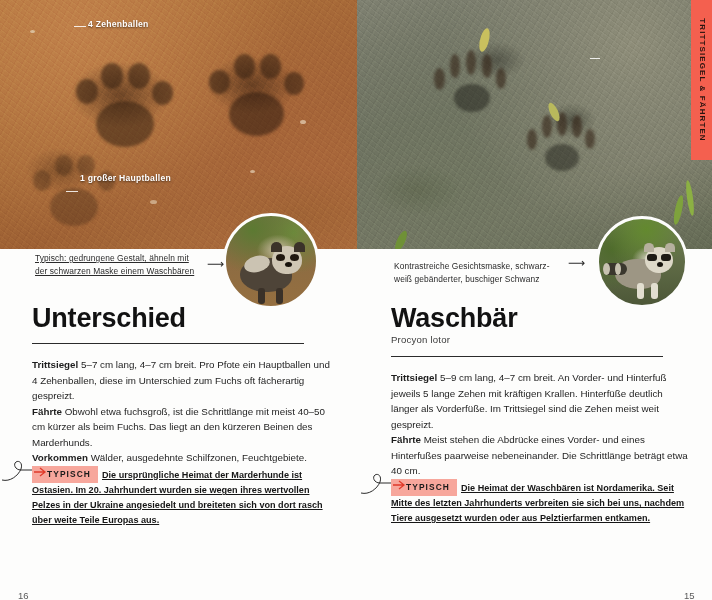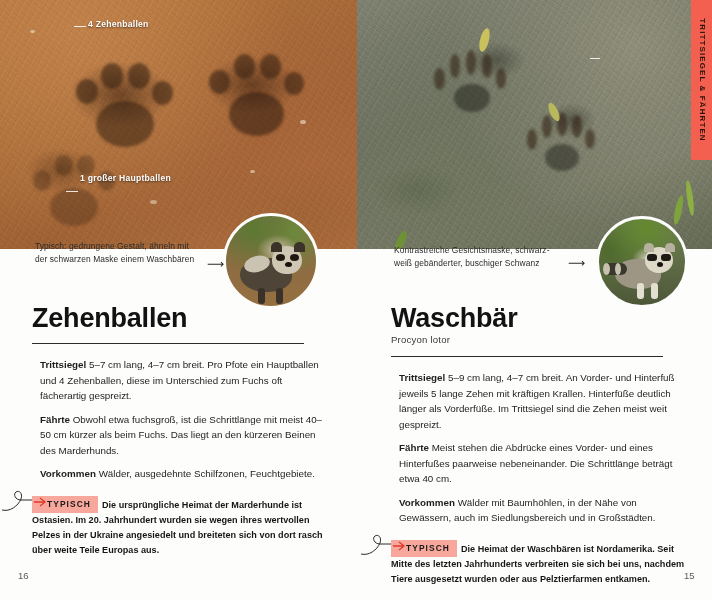--- a/index.html
+++ b/index.html
@@ -75,51 +75,51 @@
       linear-gradient(180deg,#6f7f52 0%,#5e6a45 55%,#4d5738 100%);
   }
   .animal{position:absolute;}
   .fur{position:absolute;border-radius:50%;}
 
   
   .caption{
     position:absolute;font-size:8.4px;line-height:1.5;color:#2a2a2a;
     white-space:pre-line;letter-spacing:.1px;
   }
-  .caption-left{left:35px;top:240px;}
-  .caption-right{left:394px;top:244px;}
+  .caption-left{left:35px;top:252px;text-decoration:underline;}
+  .caption-right{left:394px;top:260px;}
   .cap-arrow{position:absolute;font-size:12px;color:#2a2a2a;line-height:1;}
 
   
   .col{position:absolute;width:300px;}
   .col-left{left:32px;top:304px;}
   .col-right{left:391px;top:304px;}
 
   .title{
     font-size:27px;font-weight:700;letter-spacing:-.2px;color:#121212;
     margin:0 0 2px 0;line-height:1.05;
   }
   .latin{font-size:9.6px;color:#3a3a3a;letter-spacing:.2px;margin:0;}
   .rule{height:1px;background:#2b2b2b;margin:11px 0 13px 0;width:272px;}
 
   .body{font-size:9.8px;line-height:1.58;color:#1e1e1e;}
-  .body p{margin:8px;}
+  .body p{margin:0;}
   .body b{font-weight:700;}
 
   
-  .typisch{position:relative;margin-top:14px;font-size:9.1px;line-height:1.62;font-weight:700;color:#161616;}
+  .typisch{position:relative;margin-top:0;font-size:9.1px;line-height:1.62;font-weight:700;color:#161616;text-decoration:underline;}
   .badge{
     display:inline-block;background:#f7a79c;color:#1a1a1a;
     font-size:8.4px;font-weight:700;letter-spacing:1.1px;
     padding:2px 7px 2px 15px;margin-right:4px;vertical-align:1px;
   }
   .squiggle{position:absolute;left:-30px;top:-8px;}
 
   
-  .folio{position:absolute;font-size:9.5px;color:#5a5a5a;}
+  .folio{position:absolute;font-size:9.5px;color:#5a5a5a;margin-top:20px;}
   .folio-left{left:18px;top:570px;}
   .folio-right{left:684px;top:570px;}
 
   
   .tab{
     position:absolute;right:0;top:0;width:21px;height:160px;
     background:#f4604f;
   }
   .tab span{
     position:absolute;left:50%;top:50%;
@@ -244,21 +244,21 @@
 
   <div class="caption caption-left">Typisch: gedrungene Gestalt, ähneln mit
 der schwarzen Maske einem Waschbären</div>
   <span class="cap-arrow" style="left:207px;top:258px;">⟶</span>
 
   <div class="caption caption-right">Kontrastreiche Gesichtsmaske, schwarz-
 weiß gebänderter, buschiger Schwanz</div>
   <span class="cap-arrow" style="left:568px;top:257px;">⟶</span>
 
   <div class="col col-left">
-    <h1 class="title">Zehenballen</h1>
+    <h1 class="title">Unterschied</h1>
     <div class="rule"></div>
 
     <div class="body">
       <p><b>Trittsiegel</b><span> 5–7 cm lang, 4–7 cm breit. Pro Pfote ein Hauptballen und 4 Zehenballen, diese im Unterschied zum Fuchs oft fächerartig gespreizt.</span></p>
       <p><b>Fährte</b><span> Obwohl etwa fuchsgroß, ist die Schrittlänge mit meist 40–50 cm kürzer als beim Fuchs. Das liegt an den kürzeren Beinen des Marderhunds.</span></p>
       <p><b>Vorkommen</b><span> Wälder, ausgedehnte Schilfzonen, Feuchtgebiete.</span></p>
     </div>
 
     <div class="typisch">
       <svg class="squiggle" width="34" height="26" viewBox="0 0 34 26">
@@ -272,21 +272,20 @@
   </div>
 
   <div class="col col-right">
     <h1 class="title">Waschbär</h1>
     <p class="latin">Procyon lotor</p>
     <div class="rule"></div>
 
     <div class="body">
       <p><b>Trittsiegel</b><span> 5–9 cm lang, 4–7 cm breit. An Vorder- und Hinterfuß jeweils 5 lange Zehen mit kräftigen Krallen. Hinterfüße deutlich länger als Vorderfüße. Im Trittsiegel sind die Zehen meist weit gespreizt.</span></p>
       <p><b>Fährte</b><span> Meist stehen die Abdrücke eines Vorder- und eines Hinterfußes paarweise nebeneinander. Die Schrittlänge beträgt etwa 40 cm.</span></p>
-      <p><b>Vorkommen</b><span> Wälder mit Baumhöhlen, in der Nähe von Gewässern, auch im Siedlungsbereich und in Großstädten.</span></p>
     </div>
 
     <div class="typisch">
       <svg class="squiggle" width="34" height="26" viewBox="0 0 34 26">
         <path d="M0 22 C8 24 16 18 19 11 C21 5 17 2 14 4 C11 6 13 12 19 12 L30 12" fill="none" stroke="#2b2b2b" stroke-width="1"></path>
       </svg>
       <svg style="position:absolute;left:2px;top:1px;" width="14" height="10" viewBox="0 0 14 10">
         <path d="M0 5 H10 M6 1 L11 5 L6 9" fill="none" stroke="#e03a2a" stroke-width="1.3"></path>
       </svg>
       <span class="badge">TYPISCH</span><span>Die Heimat der Waschbären ist Nordamerika. Seit Mitte des letzten Jahrhunderts verbreiten sie sich bei uns, nachdem Tiere ausgesetzt wurden oder aus Pelztierfarmen entkamen.</span>

